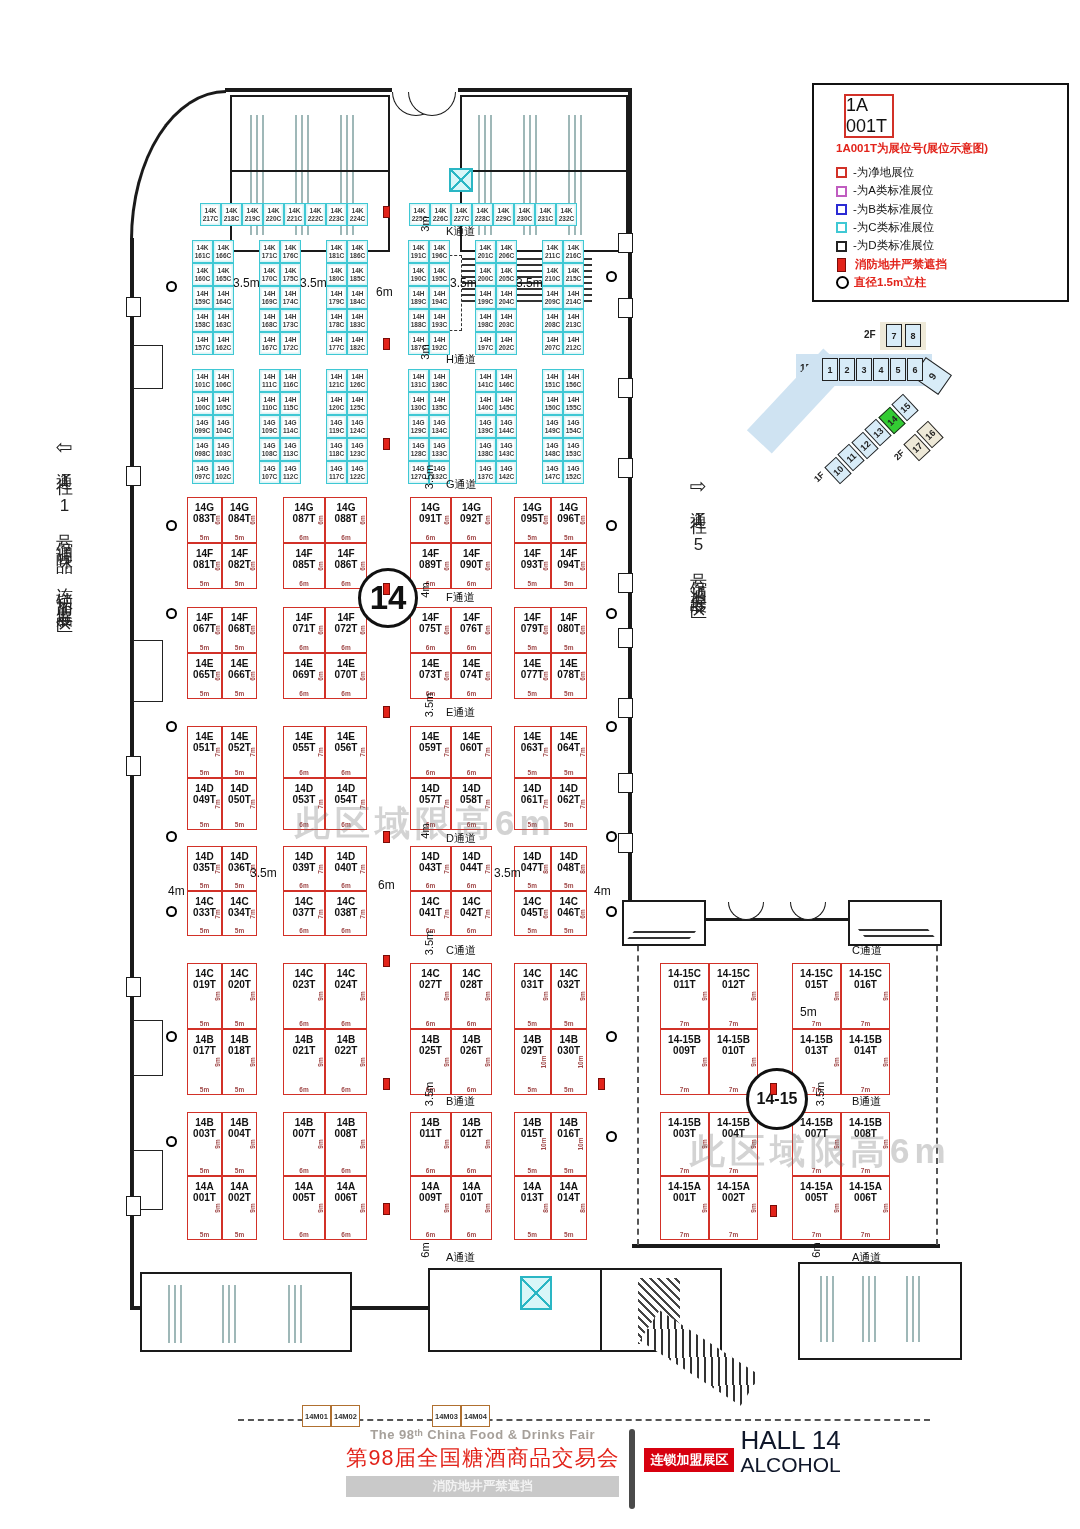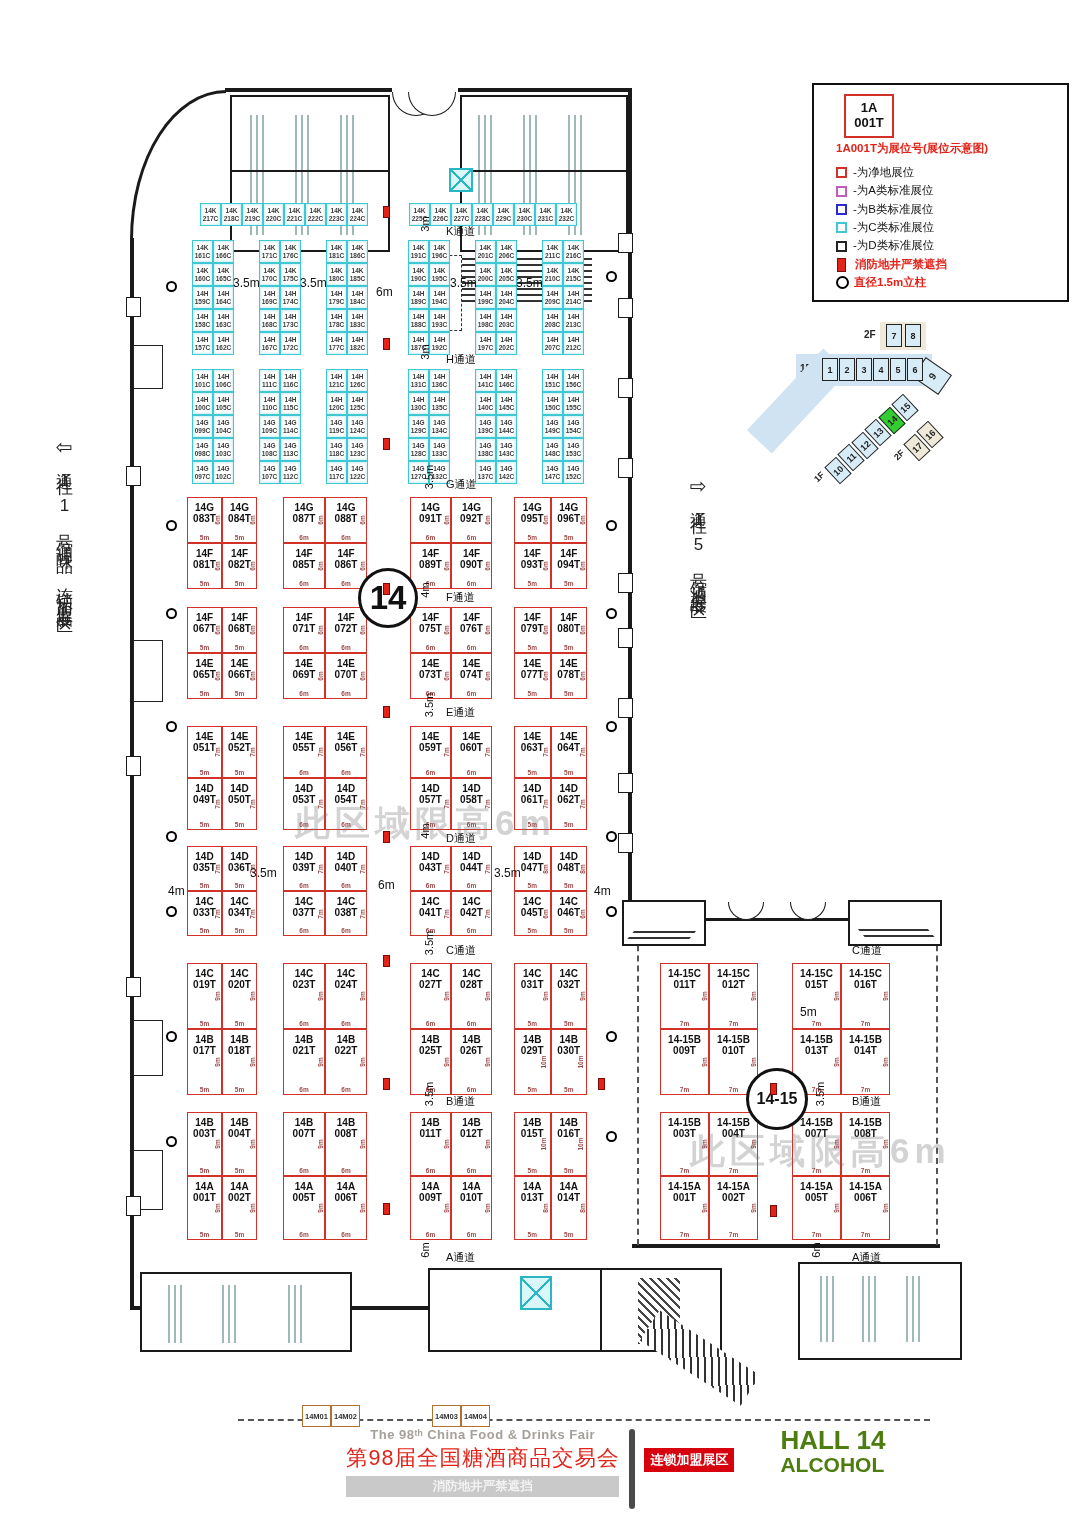--- a/index.html
+++ b/index.html
@@ -32,22 +32,22 @@
        display:flex;align-items:center;justify-content:center;font-weight:bold;color:#111;}
   .watermark{position:absolute;font-size:35px;font-weight:bold;color:rgba(110,110,110,.30);
        letter-spacing:5px;white-space:nowrap;}
   .vtext{position:absolute;writing-mode:vertical-rl;text-orientation:upright;font-size:17px;
        letter-spacing:6px;color:#222;text-align:center;}
   .vtext .arr{font-size:20px;letter-spacing:0;}
   
   #legend{position:absolute;left:812px;top:83px;width:257px;border:2px solid #111;background:#fff;
        box-sizing:border-box;padding:7px 8px 9px 8px;font-size:11.5px;line-height:1.38;color:#111;}
   #legend .sample{width:46px;height:40px;border:2px solid #d23128;margin:2px 0 2px 22px;
-       display:flex;flex-direction:column;align-items:center;justify-content:center;
-       font-weight:bold;font-size:13px;line-height:1.15;}
+       display:flex;flex-direction:column;justify-content:center;
+       font-weight:normal;font-size:18px;line-height:1.15;}
   #legend .rednote{color:#e2231a;font-weight:bold;font-size:11.5px;margin:3px 0 2px 14px;}
   #legend .exp{margin-left:14px;}
   .sw-row{display:flex;align-items:center;margin:2.5px 0 0 14px;}
   .sw{width:11px;height:11px;box-sizing:border-box;margin-right:6px;background:#fff;}
   .sw-fire{width:7px;height:12px;background:#e2231a;border:1px solid #7a0c08;margin:0 9px 0 1px;}
   .sw-pillar{width:13px;height:13px;border:2.5px solid #000;border-radius:50%;margin-right:5px;box-sizing:border-box;}
   .sw-red-text{color:#e2231a;font-weight:bold;}
   
   #minimap{position:absolute;left:796px;top:320px;width:190px;height:170px;}
   .mm-box{position:absolute;border:1.6px solid #222;background:#d8ecf8;box-sizing:border-box;
@@ -59,21 +59,21 @@
   #footer{position:absolute;left:346px;top:1427px;display:flex;align-items:flex-start;}
   #f-eng{color:#a6a09a;font-weight:bold;font-size:13px;letter-spacing:.5px;text-align:center;}
   #f-cn{color:#e2231a;font-weight:normal;font-size:21.5px;letter-spacing:1px;margin-top:1px;white-space:nowrap;}
   #f-bar{background:#c9c9c9;color:#f2f2f2;font-weight:bold;font-size:12.5px;text-align:center;
        margin-top:4px;padding:2px 0;}
   #f-div{width:6px;height:80px;background:#4a4a4a;border-radius:3px;margin:2px 9px 0 10px;}
   #f-hall-cn{font-size:33px;font-weight:bold;color:#111;letter-spacing:0;white-space:nowrap;}
   #f-hall-cn .sub{font-size:27px;margin-left:6px;}
   #f-right-low{display:flex;align-items:flex-end;margin-top:0px;}
   #f-badge{background:#d7000f;color:#fff;font-weight:bold;font-size:13px;padding:3px 6px;margin:0 6px 3px 0;white-space:nowrap;}
-  #f-hall-en{font-size:26px;font-weight:bold;color:#4d7c0f;line-height:1.02;white-space:nowrap;margin-left:40px;}
+  #f-hall-en{font-size:26px;font-weight:normal;color:#0f172a;line-height:1.02;white-space:nowrap;}
   .mbox{position:absolute;width:29px;height:22px;border:1.5px solid #b07030;background:#fff;
        box-sizing:border-box;display:flex;align-items:center;justify-content:center;
        font-size:7.5px;font-weight:bold;color:#333;}
   .dash-v{position:absolute;border-left:2px dashed #555;}
   .dash-h{position:absolute;border-top:2px dashed #555;}
   .thinline{position:absolute;background:#1a1a1a;}
   .smroom{position:absolute;border:1.5px solid #222;background:#fff;box-sizing:border-box;}
   .elev{position:absolute;border:2px solid #2ab6c4;background:#d9f6f8;box-sizing:border-box;}
   .elev:before,.elev:after{content:"";position:absolute;left:0;top:0;width:100%;height:100%;}
   .elev:before{background:linear-gradient(45deg,transparent 47%,#2ab6c4 47%,#2ab6c4 53%,transparent 53%);}

